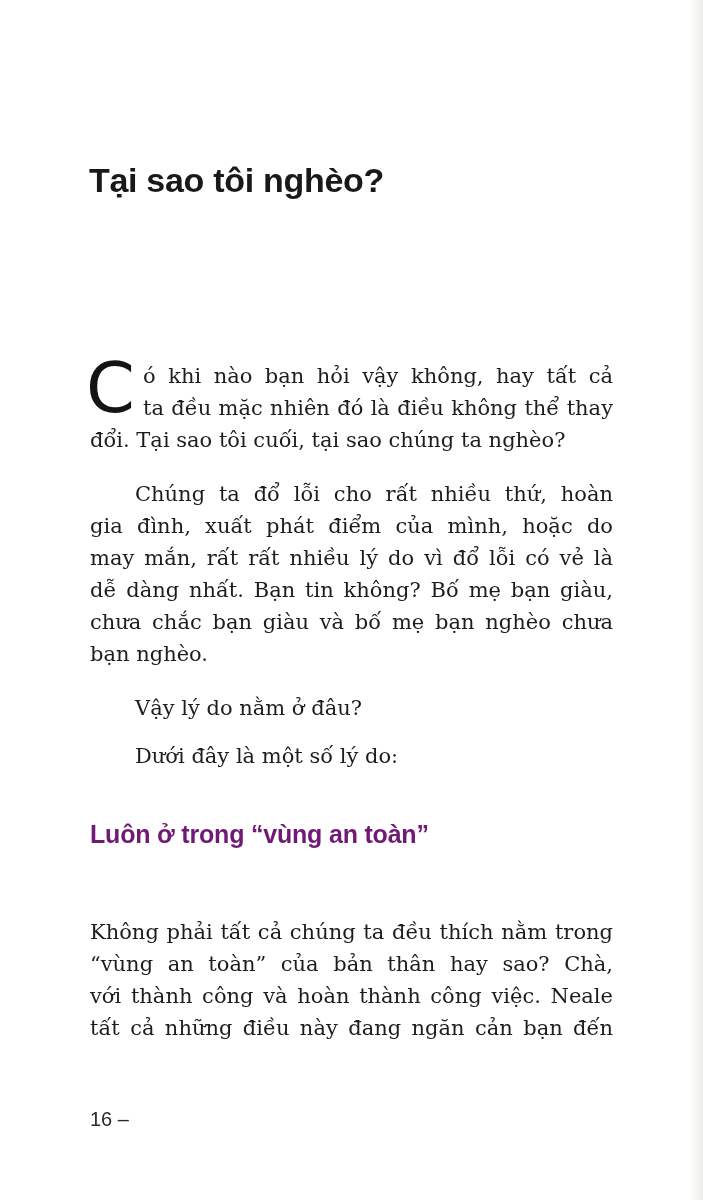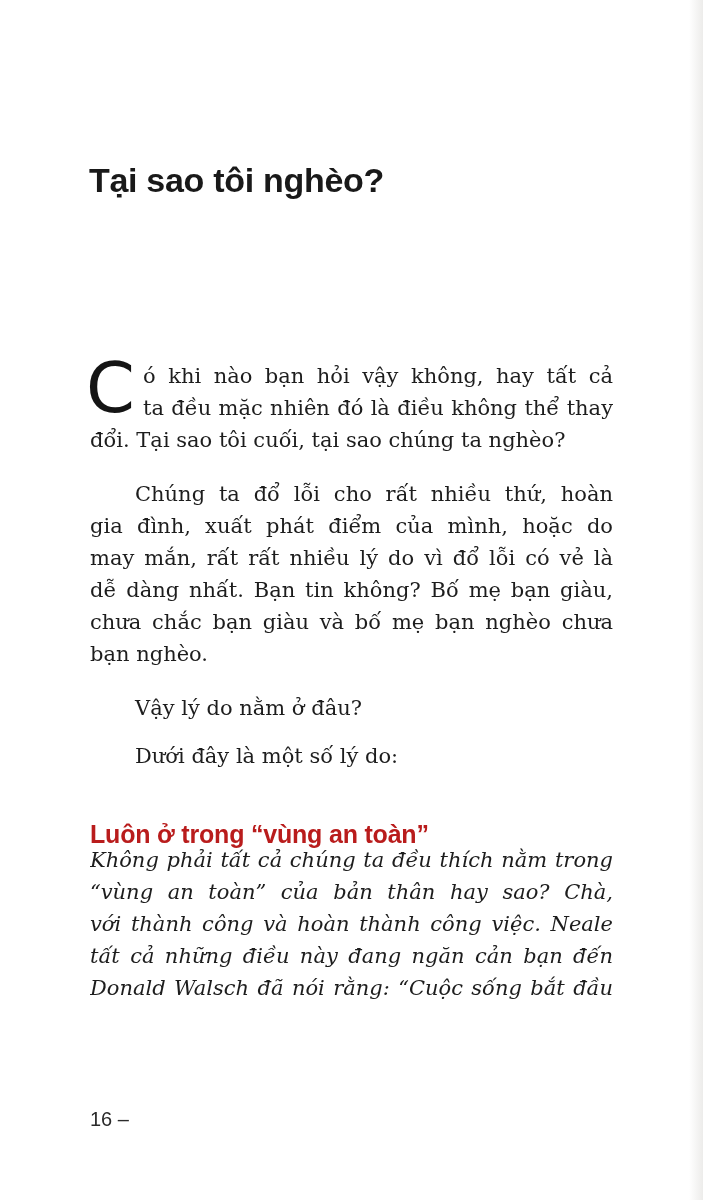--- a/index.html
+++ b/index.html
@@ -25,35 +25,35 @@
     color:#1d1d1d;
     box-sizing:border-box;
   }
   .just{text-align:justify;text-align-last:justify;}
   .dc-offset{margin-left:53px;width:470px;}
   .indent{padding-left:45px;}
   .p1{top:360px;}
   .p2{top:478px;}
   .p3{top:692px;}
   .p4{top:740px;}
-  .p5{top:844px;font-style:italic;}
+  .p5{top:916px;}
   .drop-cap{
     position:absolute;left:-4px;top:-7px;
     font-family:"DejaVu Sans", sans-serif;
     font-size:70px;line-height:70px;
     font-weight:400;
     color:#141414;
   }
   .section-heading{
     position:absolute;left:90px;top:818px;margin:0;
     font-family:"Liberation Sans", sans-serif;
     font-weight:700;
     font-size:25px;line-height:32px;
     letter-spacing:-0.2px;
-    color:#b91c1c;
+    color:#701a75;
   }
   .page-number{
     position:absolute;left:90px;top:1107px;
     font-family:"Liberation Sans", sans-serif;
     font-size:20px;line-height:24px;
     color:#2b2b2b;
   }
   .edge-shadow{
     position:absolute;top:0;right:0;
     width:14px;height:1200px;
@@ -91,20 +91,19 @@
     <div class="bline indent">Dưới đây là một số lý do:</div>
   </div>
 
   <h2 class="section-heading">Luôn ở trong “vùng an toàn”</h2>
 
   <div class="para p5">
     <div class="bline just">Không phải tất cả chúng ta đều thích nằm trong</div>
     <div class="bline just">“vùng an toàn” của bản thân hay sao? Chà, chính</div>
     <div class="bline just">với thành công và hoàn thành công việc. Neale</div>
     <div class="bline just">tất cả những điều này đang ngăn cản bạn đến</div>
-    <div class="bline just">Donald Walsch đã nói rằng: “Cuộc sống bắt đầu</div>
   </div>
 
   <div class="page-number">16 –</div>
 
   <div class="edge-shadow"></div>
 
 </div>
 
 </body></html>

